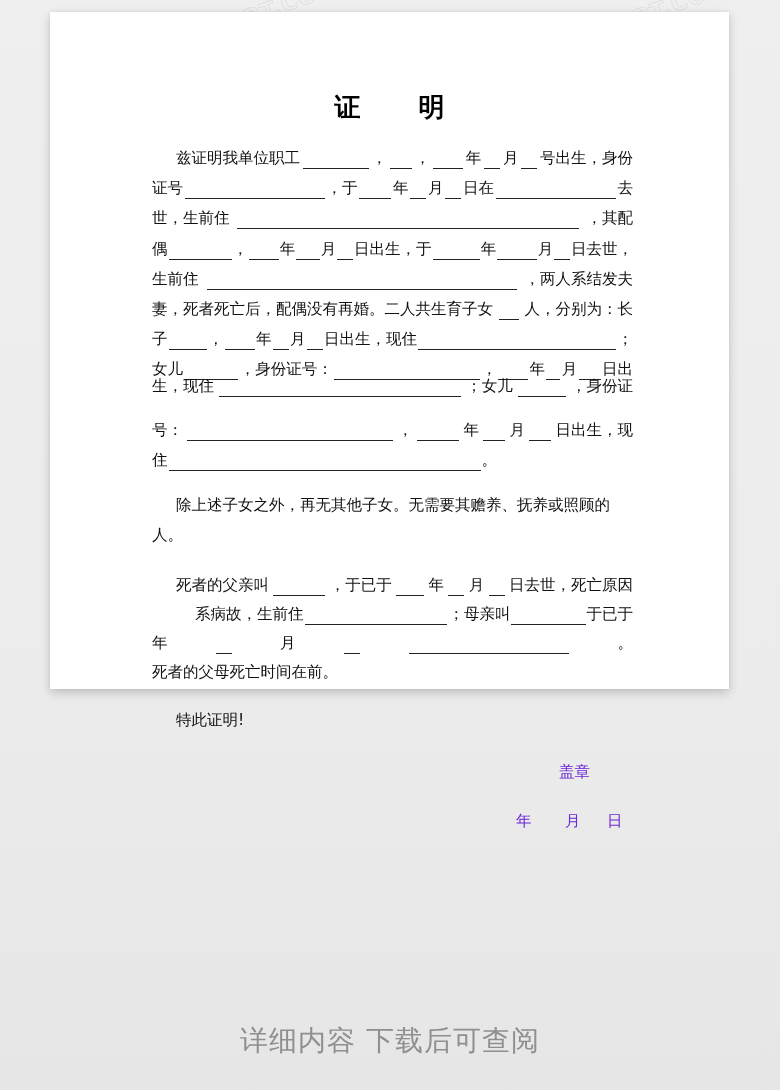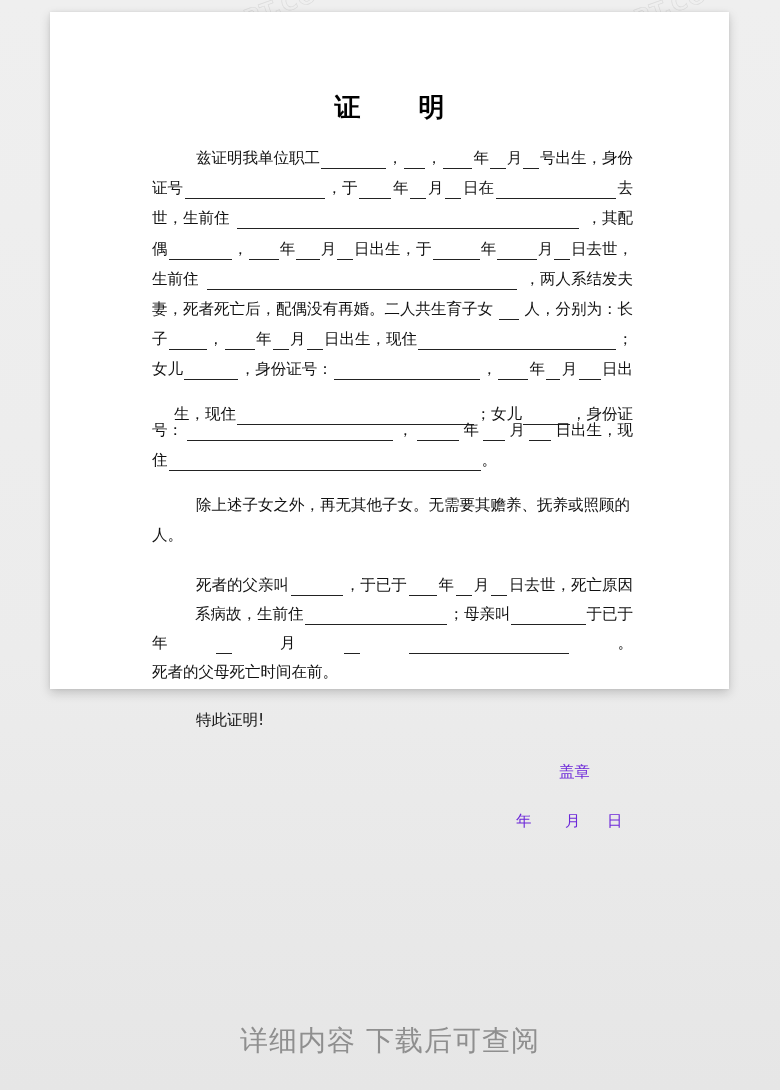--- a/index.html
+++ b/index.html
@@ -26,21 +26,21 @@
   .line {
     position: absolute; left: 0; right: 0; height: 22px; line-height: 22px;
     white-space: nowrap; display: flex; align-items: flex-end;
   }
   .line.justify { justify-content: space-between; }
   .seg { display: inline-block; }
   .blank {
     display: inline-block; border-bottom: 1.2px solid #222; height: 17px;
     margin: 0 1px;
   }
-  .indent { margin-left: 44px; }
+  .indent { margin-left: 24px; }
   .seal { position: absolute; font-size: 15.5px; color: #6d28d9; }
   .footer {
     position: absolute; left: 0; right: 0; top: 1022px; text-align: center;
     font-size: 28px; color: #8f8f8f; letter-spacing: 1px;
   }
   .wm {
     position: absolute; color: rgba(255,255,255,0); font-size: 22px; font-weight: bold;
     transform: rotate(-20deg); transform-origin: left top; white-space: nowrap;
     -webkit-text-stroke: 0.6px rgba(200,200,200,0.55);
     pointer-events: none; letter-spacing: 1px;
@@ -137,21 +137,21 @@
         <span class="seg">，身份证号：</span>
         <span class="blank" style="width: 146px;"></span>
         <span class="seg">，</span>
         <span class="blank" style="width: 30px;"></span>
         <span class="seg">年</span>
         <span class="blank" style="width: 14px;"></span>
         <span class="seg">月</span>
         <span class="blank" style="width: 22px;"></span>
         <span class="seg">日出</span>
       </div>
-      <div class="line justify" style="top: 256px; margin-left: 22px;">
+      <div class="line justify" style="top: 228px;">
         <span class="seg">生，现住</span>
         <span class="blank" style="width: 242px;"></span>
         <span class="seg">；女儿</span>
         <span class="blank" style="width: 48px;"></span>
         <span class="seg">，身份证</span>
       </div>
       <div class="line justify" style="top: 271.8px;">
         <span class="seg">号：</span>
         <span class="blank" style="width: 206px;"></span>
         <span class="seg">，</span>

